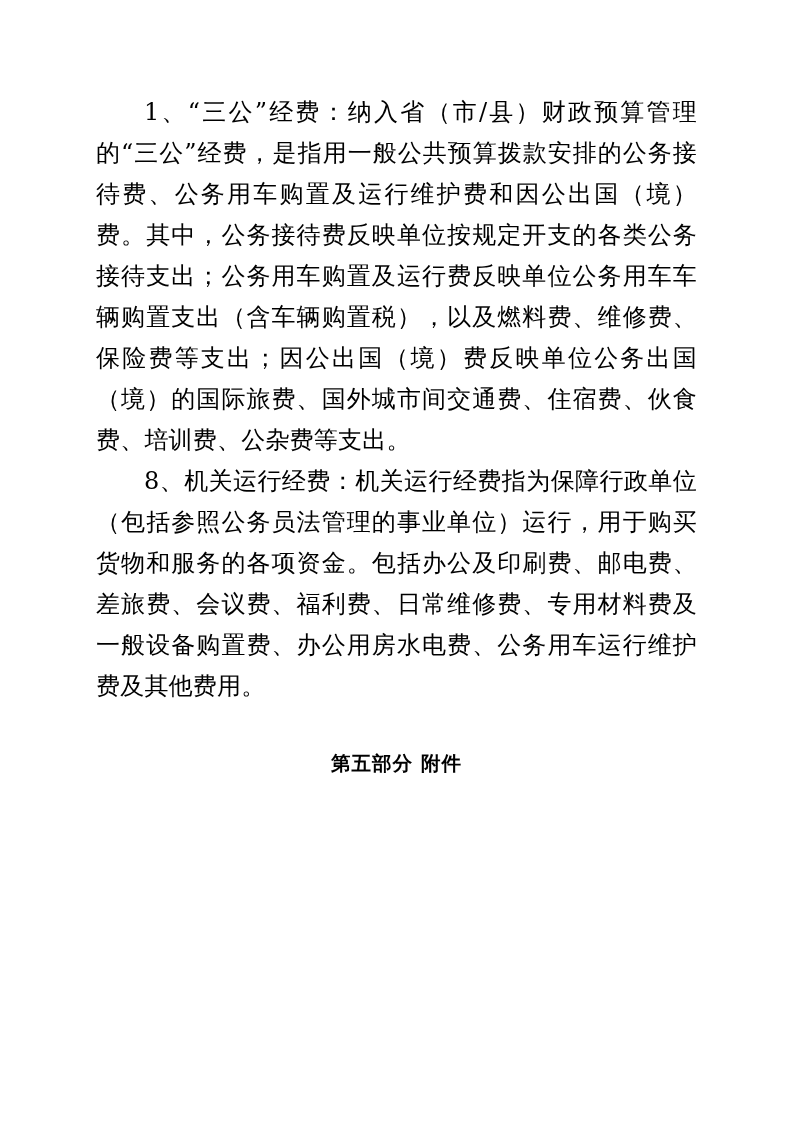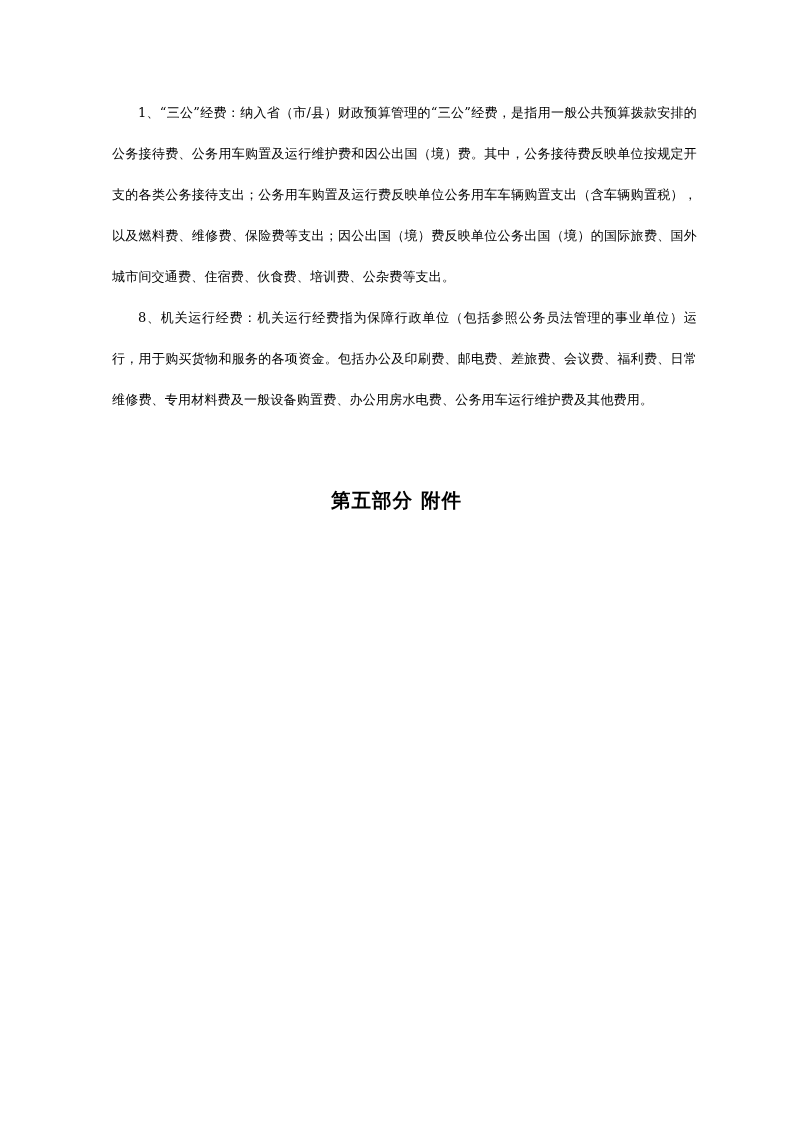--- a/index.html
+++ b/index.html
@@ -19,31 +19,31 @@
     width: 793px;
     height: 1122px;
     background: #ffffff;
     box-sizing: border-box;
     padding: 92px 96px 80px 96px;
   }
   .doc-body {
     width: 100%;
   }
   .para {
-    font-size: 13px;
+    font-size: 24px;
     line-height: 41px;
     text-align: justify;
     text-justify: inter-ideograph;
     text-indent: 2em;
-    margin: 0 0 0 16px;
+    margin: 0 0 0 0;
     letter-spacing: 0.2px;
     font-family: "DejaVu Serif", "Liberation Serif", serif;
   }
   .section-heading {
-    margin-top: 64px;
+    margin-top: 40px;
     text-align: center;
     font-size: 19.5px;
     font-weight: bold;
     line-height: 34px;
     letter-spacing: 1px;
     font-family: "DejaVu Sans", "Liberation Sans", sans-serif;
   }
   .spacer-bottom {
     height: 40px;
   }

